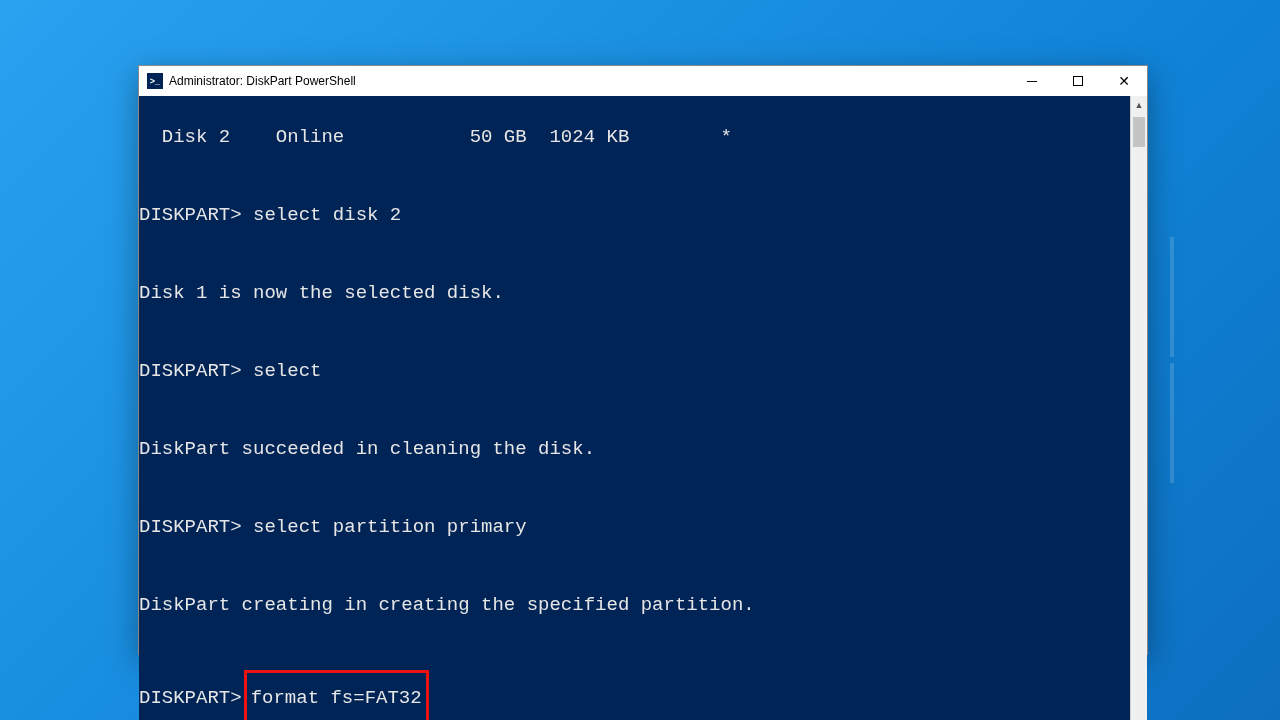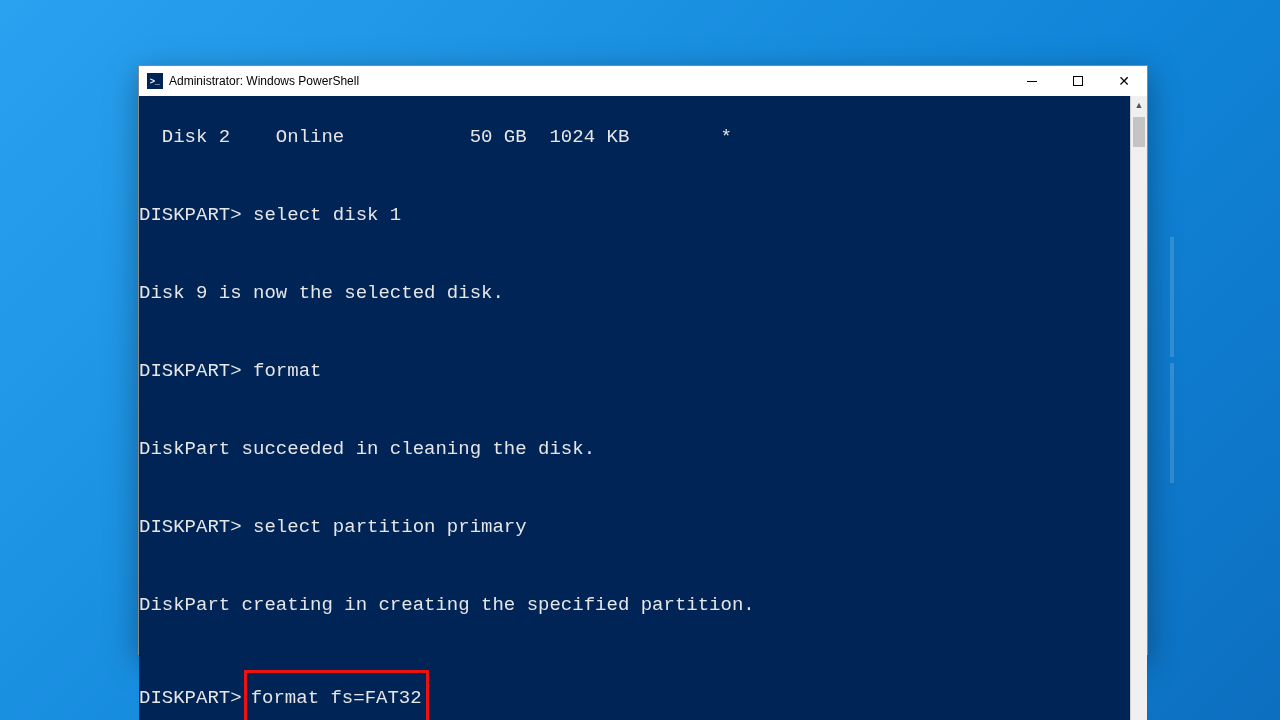--- a/index.html
+++ b/index.html
@@ -107,43 +107,43 @@
 
 <div class="bg-deco">
   <div></div>
     <div></div>
 </div>
 
 <div class="window">
 
   <div class="titlebar">
     <span class="icon">&gt;_</span>
-    <span class="title">Administrator: Windows PowerShell</span>
+    <span class="title">Administrator: DiskPart PowerShell</span>
     <span class="spacer"></span>
     <span class="ctl">
         <span class="min"></span>
       </span>
     <span class="ctl">
         <span class="sq"></span>
       </span>
     <span class="ctl close">
         <span class="x">✕</span>
       </span>
   </div>
 
   <div class="client">
 
     <div class="terminal">
 <span class="line">  Disk 2    Online           50 GB  1024 KB        *</span>
 <div class="blank"></div>
-<span class="line"><span>DISKPART&gt;</span> <span>select disk 1</span></span>
+<span class="line"><span>DISKPART&gt;</span> <span>select disk 2</span></span>
 <div class="blank"></div>
-<span class="line">Disk 9 is now the selected disk.</span>
+<span class="line">Disk 1 is now the selected disk.</span>
 <div class="blank"></div>
-<span class="line"><span>DISKPART&gt;</span> <span>format</span></span>
+<span class="line"><span>DISKPART&gt;</span> <span>select</span></span>
 <div class="blank"></div>
 <span class="line">DiskPart succeeded in cleaning the disk.</span>
 <div class="blank"></div>
 <span class="line"><span>DISKPART&gt;</span> <span>select partition primary</span></span>
 <div class="blank"></div>
 <span class="line">DiskPart creating in creating the specified partition.</span>
 <div class="blank"></div>
 <span class="line"><span>DISKPART&gt;</span><span class="hl-wrap"><span>format fs=FAT32</span></span></span>
 <div class="blank"></div>
 

